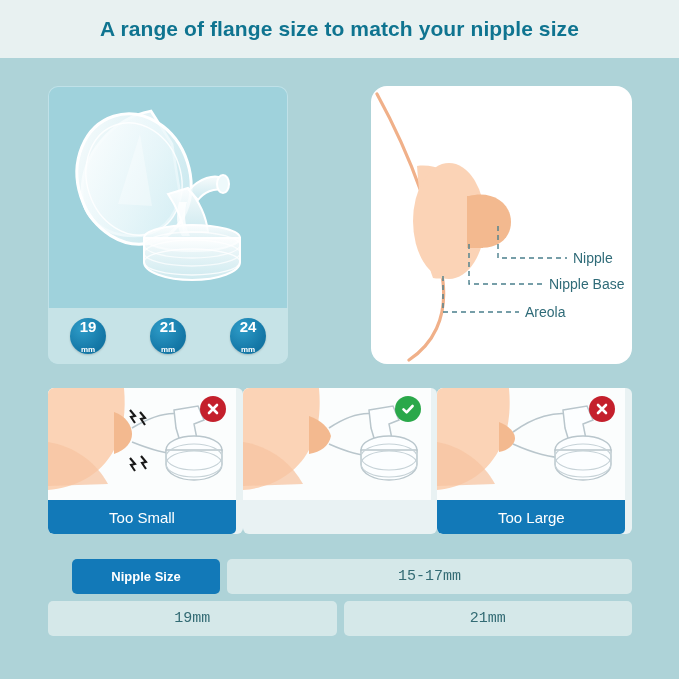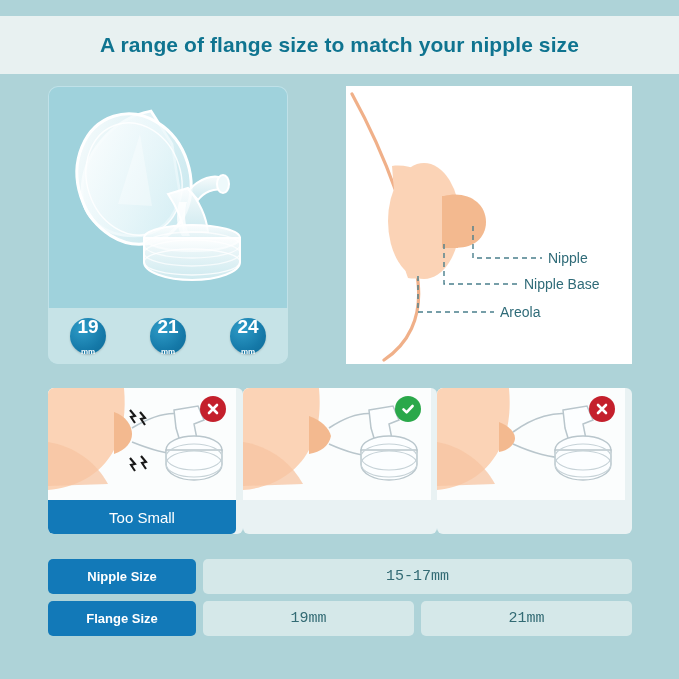--- a/index.html
+++ b/index.html
@@ -4,21 +4,21 @@
 <style>
   html,body{margin:0;padding:0;}
   body{
     width:679px;height:679px;
     background:#aed3d8;
     font-family:"Liberation Sans", sans-serif;
     overflow:hidden;
     position:relative;
   }
   .title-band{
-    position:absolute;left:0;top:16px;width:679px;height:58px;
+    position:absolute;left:0;top:0;width:679px;height:58px;
     background:#e8f1f1;
     display:flex;align-items:center;justify-content:center;
   }
   .title-text{
     color:#0f7490;font-size:21px;font-weight:bold;letter-spacing:.1px;
   }
 
   
   .top-row{position:absolute;left:48px;top:86px;width:584px;height:278px;}
 
@@ -31,26 +31,26 @@
   .badge-strip{
     position:absolute;left:0;bottom:0;width:240px;height:56px;
     background:#c6e3e7;display:flex;align-items:center;justify-content:space-around;
   }
   .size-badge{
     width:36px;height:36px;border-radius:50%;
     background:radial-gradient(circle at 34% 30%, #2e9cc8 0%, #1579a8 62%, #0c6a97 100%);
     color:#fff;display:flex;flex-direction:column;align-items:center;justify-content:center;
     line-height:1;box-shadow:0 1px 2px rgba(0,0,0,.18);
   }
-  .size-badge .n{font-size:19px;font-weight:bold;}
+  .size-badge .n{font-size:15px;font-weight:bold;}
   .size-badge .u{font-size:8px;font-weight:bold;margin-top:12px;}
 
   .anatomy-card{
-    position:absolute;right:0;top:0;width:286px;height:278px;
-    background:#ffffff;border-radius:0;overflow:hidden;
+    position:absolute;right:0;top:0;width:261px;height:278px;
+    background:#ffffff;border-radius:16px;overflow:hidden;
   }
 
   
   .fit-row{position:absolute;left:48px;top:388px;width:584px;height:146px;
            display:flex;justify-content:space-between;}
   .fit-panel{
     width:188px;height:146px;background:#e9f2f3;border-radius:6px;overflow:hidden;
     position:relative;
     padding-left:36px;
   }
@@ -66,21 +66,21 @@
   }
   .status-badge.bad{background:#c4202c;}
   .status-badge.good{background:#2aa84a;}
 
   
   .size-table{position:absolute;left:48px;top:559px;width:584px;}
   .trow{display:flex;gap:7px;margin-bottom:7px;}
   .th{
     width:148px;height:35px;background:#1279b8;color:#fff;
     font-size:13px;font-weight:bold;border-radius:5px;
-    display:flex;align-items:center;justify-content:center;
+    display:flex;align-items:center;justify-content:center;margin-left:24px;
   }
   .td{
     flex:1;height:35px;background:#d5e8e9;color:#336b74;font-size:15px;
     border-radius:5px;display:flex;align-items:center;justify-content:center;font-family:Liberation Mono, monospace;
   }
 </style>
 </head>
 <body>
 
 <div class="title-band">
@@ -226,26 +226,26 @@
         <path d="M118 62 L118 76 C 118 86, 132 92, 146 92 C 160 92, 174 86, 174 76 L174 62 Z" fill="#fcfeff" stroke="#b9c6cc" stroke-width="1.4"></path>
         <ellipse cx="146" cy="76" rx="28" ry="13" fill="none" stroke="#c6d2d7" stroke-width="1.1"></ellipse>
         <ellipse cx="146" cy="69" rx="28" ry="13" fill="none" stroke="#c6d2d7" stroke-width="1.1"></ellipse>
       </svg>
       <div class="status-badge bad">
         <svg width="14" height="14" viewBox="0 0 14 14">
             <path d="M3 3 L11 11 M11 3 L3 11" stroke="#fff" stroke-width="2.6" stroke-linecap="round"></path>
           </svg>
       </div>
     </div>
+    <div class="fit-label">Too Large</div>
   </div>
 </div>
 
 <div class="size-table">
   <div class="trow">
     <div class="th">Nipple Size</div>
     <div class="td">15-17mm</div>
   </div>
   <div class="trow">
-    <div class="th">Flange Size</div>
     <div class="td">19mm</div>
     <div class="td">21mm</div>
   </div>
 </div>
 
 </body></html>

